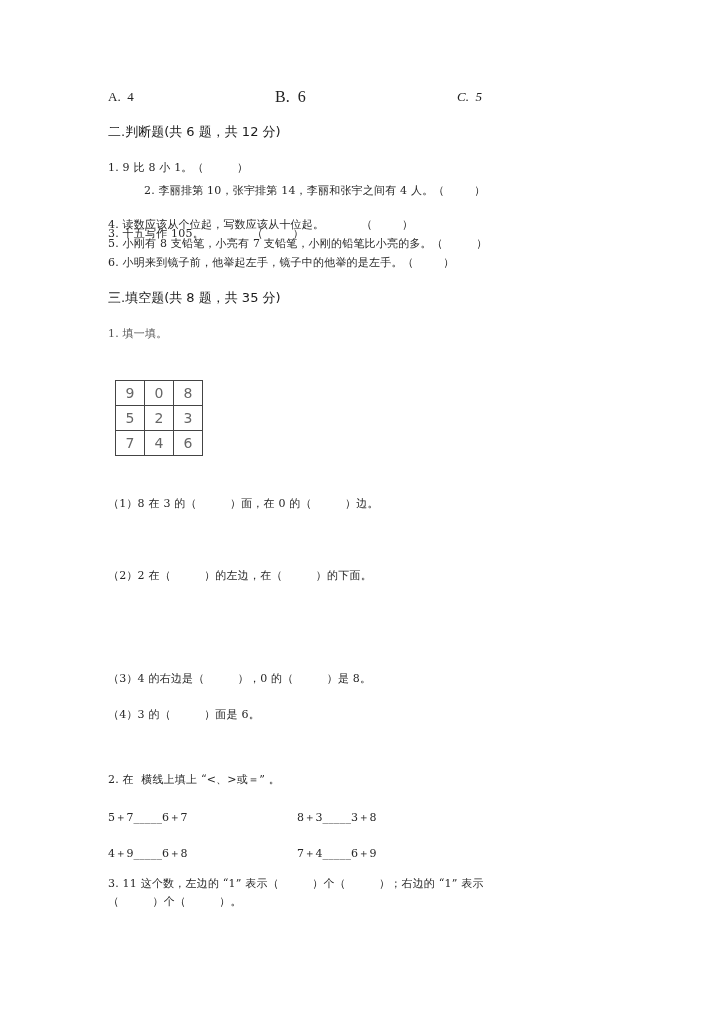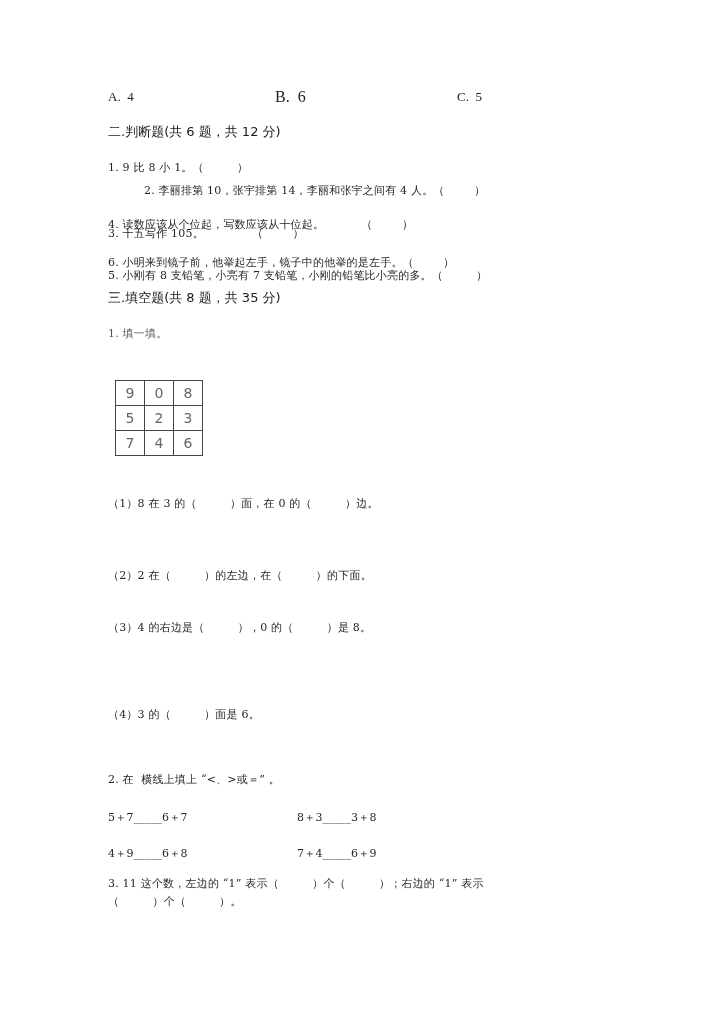--- a/index.html
+++ b/index.html
@@ -49,30 +49,30 @@
       font-size: 14px;
       color: #666666;
       padding: 0;
     }
   </style>
 </head>
 <body>
 
 <div class="abs serif" style="left:108px; top:89px; font-size:13px;">A.  4</div>
 <div class="abs serif" style="left:275px; top:89px; font-size:16px;">B.  6</div>
-<div class="abs serif" style="left:457px; top:89px; font-size:13px;">C.  5</div>
+<div class="abs serif" style="left:457px; top:89px; font-size:13px;font-style:italic;">C.  5</div>
 
 <div class="abs heading" style="left:108px; top:124px;">二.判断题(共 6 题，共 12 分)</div>
 
 <div>
   <div class="abs body-text" style="left:108px; top:160px;">1. 9 比 8 小 1。（         ）</div>
   <div class="abs body-text" style="left:108px; top:183px;margin-left:36px;">2. 李丽排第 10，张宇排第 14，李丽和张宇之间有 4 人。（        ）</div>
   <div class="abs body-text" style="left:108px; top:198px;margin-top:28px;">3. 十五写作 105。             （        ）</div>
   <div class="abs body-text" style="left:108px; top:217px;">4. 读数应该从个位起，写数应该从十位起。          （        ）</div>
-  <div class="abs body-text" style="left:108px; top:236px;margin-top:32px;">5. 小刚有 8 支铅笔，小亮有 7 支铅笔，小刚的铅笔比小亮的多。（         ）</div>
+  <div class="abs body-text" style="left:108px; top:236px;">5. 小刚有 8 支铅笔，小亮有 7 支铅笔，小刚的铅笔比小亮的多。（         ）</div>
   <div class="abs body-text" style="left:108px; top:255px;">6. 小明来到镜子前，他举起左手，镜子中的他举的是左手。（        ）</div>
 </div>
 
 <div class="abs heading" style="left:108px; top:290px;">三.填空题(共 8 题，共 35 分)</div>
 
 <div class="abs body-text gray" style="left:108px; top:326px;">1. 填一填。</div>
 
 <table class="grid">
   <tbody>
       <tr>
@@ -88,21 +88,21 @@
   <tr>
     <td>7</td>
     <td>4</td>
     <td>6</td>
   </tr>
 </tbody>
   </table>
 
 <div class="abs body-text" style="left:108px; top:496px;text-align:right;">（1）8 在 3 的（         ）面，在 0 的（         ）边。</div>
 <div class="abs body-text" style="left:108px; top:568px;">（2）2 在（         ）的左边，在（         ）的下面。</div>
-<div class="abs body-text" style="left:108px; top:620px;">（3）4 的右边是（         ），0 的（         ）是 8。</div>
+<div class="abs body-text" style="left:108px; top:671px;">（3）4 的右边是（         ），0 的（         ）是 8。</div>
 <div class="abs body-text" style="left:108px; top:707px;">（4）3 的（         ）面是 6。</div>
 
 <div class="abs body-text" style="left:108px; top:772px;">2. 在  横线上填上 “&lt;、&gt;或＝” 。</div>
 
 <div class="abs body-text" style="left:108px; top:810px;">5＋7_____6＋7</div>
 <div class="abs body-text" style="left:297px; top:810px;">8＋3_____3＋8</div>
 <div class="abs body-text" style="left:108px; top:846px;">4＋9_____6＋8</div>
 <div class="abs body-text" style="left:297px; top:846px;">7＋4_____6＋9</div>
 
 <div class="abs body-text" style="left:108px; top:876px;">3. 11 这个数，左边的 “1” 表示（         ）个（         ）；右边的 “1” 表示</div>

